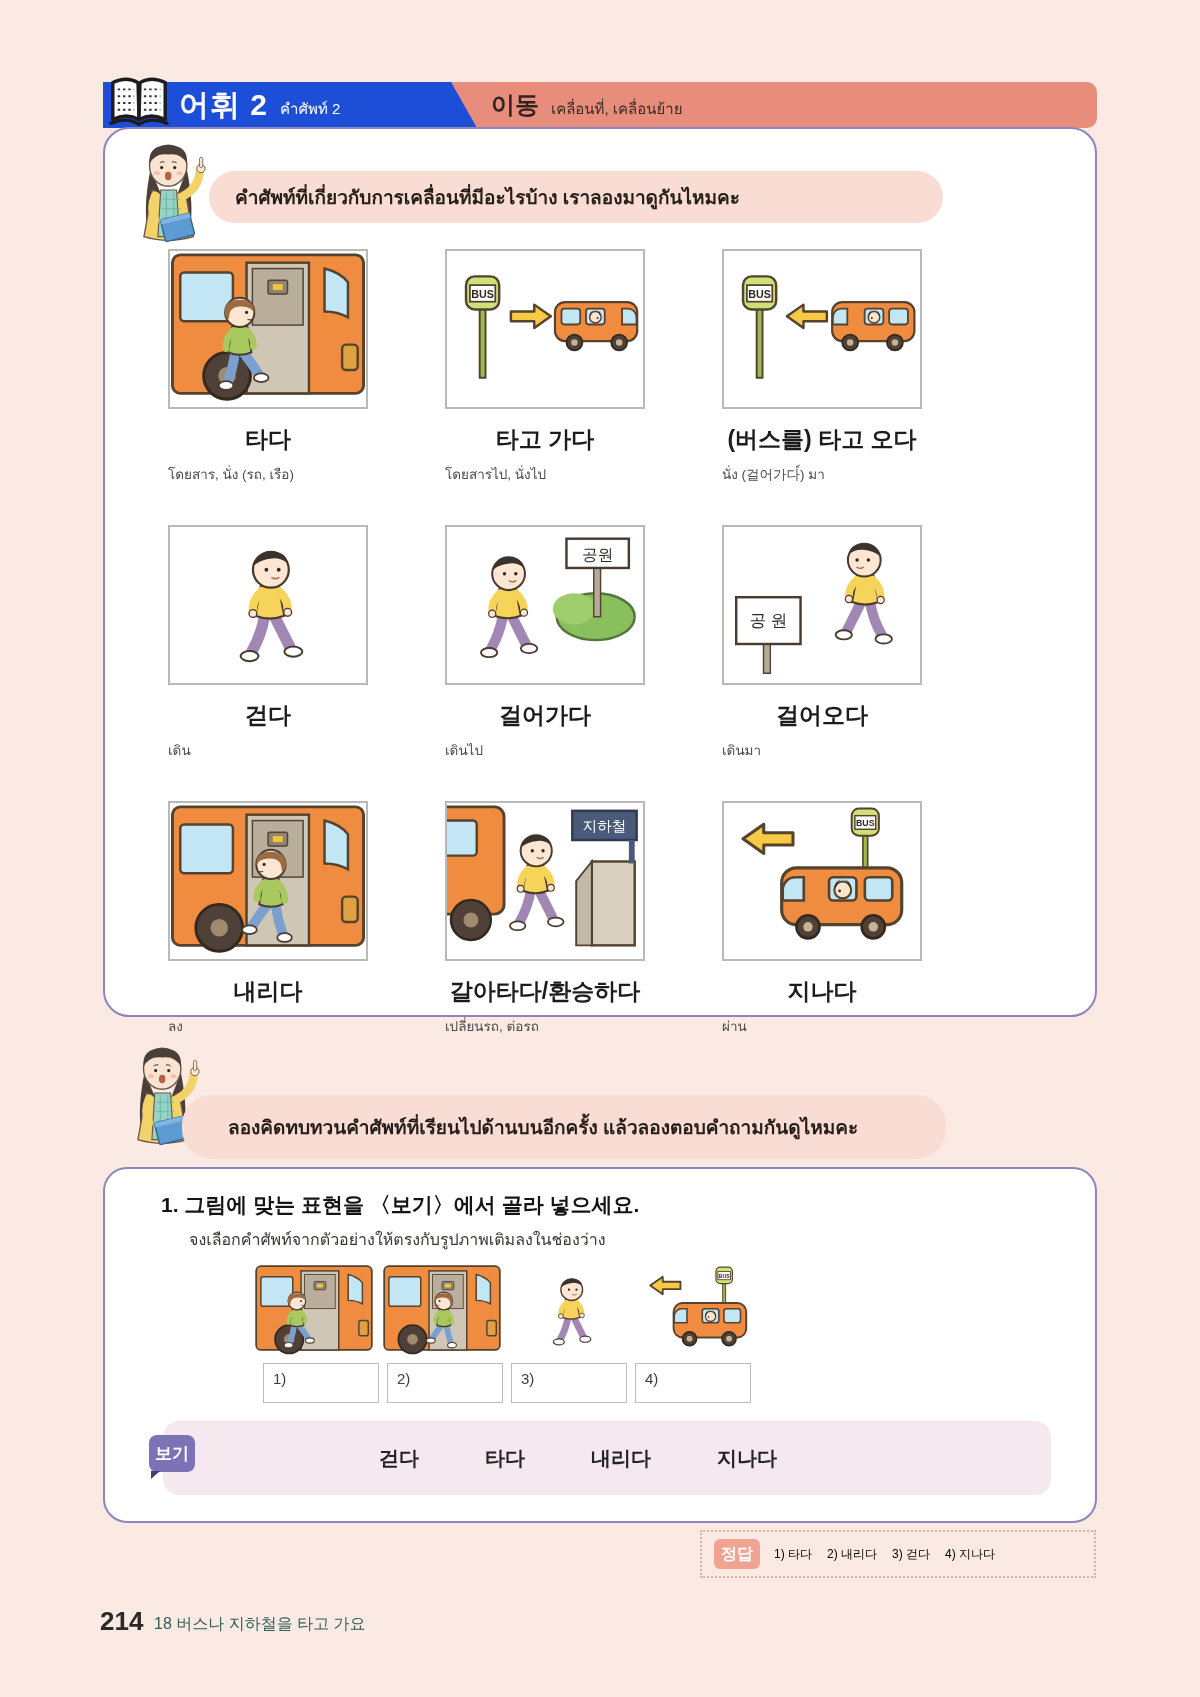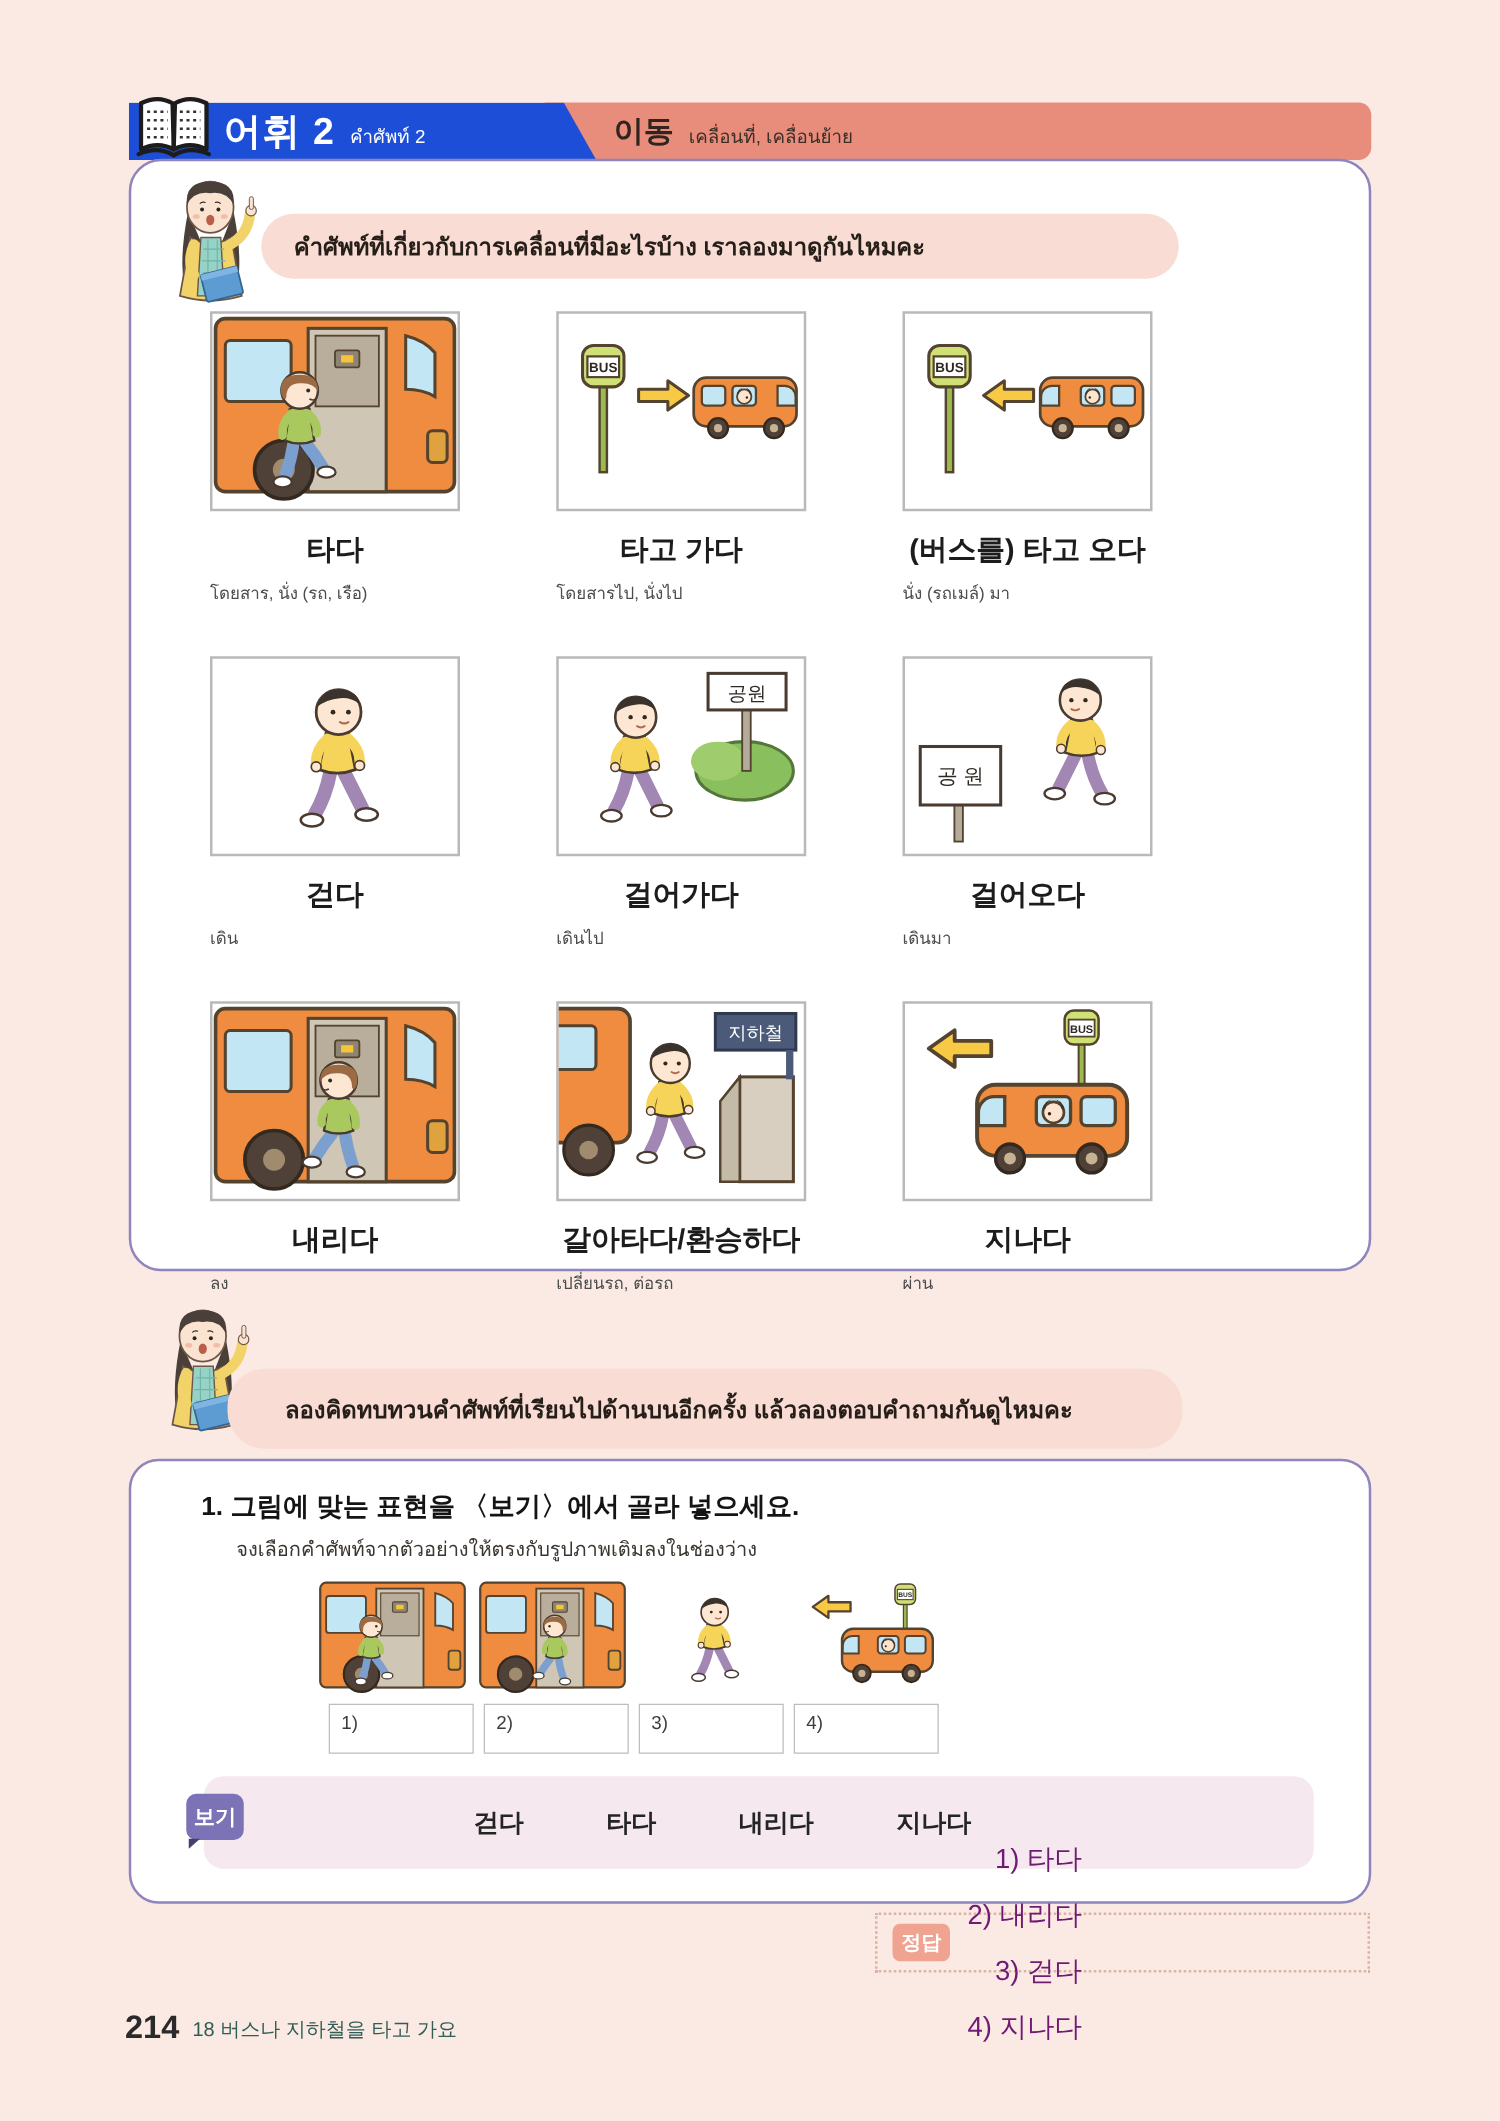--- a/index.html
+++ b/index.html
@@ -62,21 +62,21 @@
               border-radius:8px; color:#fff; font-size:17px; font-weight:bold;
               display:flex; align-items:center; justify-content:center; }
   .bogi-tag::after { content:""; position:absolute; left:2px; bottom:-7px; border-style:solid;
                      border-width:8px 9px 0 0; border-color:#453e6e transparent transparent transparent; }
 
   
   .ansbox { position:absolute; left:700px; top:1530px; width:396px; height:48px;
             border:2px dotted #d9b4a5; display:flex; align-items:center; padding-left:12px;text-align:right; }
   .ans-tag { width:46px; height:30px; background:#f0a390; border-radius:6px; color:#fff;
              font-size:16px; font-weight:bold; display:flex; align-items:center; justify-content:center; flex:none; }
-  .ans-items { margin-left:14px; font-size:22px; color:#701a75; display:flex; gap:15px; white-space:nowrap;flex-direction:column; }
+  .ans-items { margin-left:14px; font-size:12px; color:#000000; display:flex; gap:15px; white-space:nowrap; }
 
   
   .pnum { position:absolute; left:100px; top:1606px; font-size:26px; font-weight:bold; color:#2a2a2a; }
   .chap { position:absolute; left:154px; top:1614px; font-size:16px; color:#2f5e57; }
 </style>
 </head>
 <body>
 
 <svg width="0" height="0" style="position:absolute" aria-hidden="true">
   <defs>
@@ -297,21 +297,21 @@
         <div class="vko">타고 가다</div>
         <div class="vth">โดยสารไป, นั่งไป</div>
       </div>
       <div class="vcell">
         <div class="vimg">
             <svg viewBox="0 0 200 160">
               <use href="#scene-come"></use>
             </svg>
           </div>
         <div class="vko">(버스를) 타고 오다</div>
-        <div class="vth">นั่ง (รถเมล์) มา</div>
+        <div class="vth">นั่ง (걸어가다์) มา</div>
       </div>
       <div class="vcell">
         <div class="vimg">
             <svg viewBox="0 0 200 160">
               <use href="#scene-walk"></use>
             </svg>
           </div>
         <div class="vko">걷다</div>
         <div class="vth">เดิน</div>
       </div>

